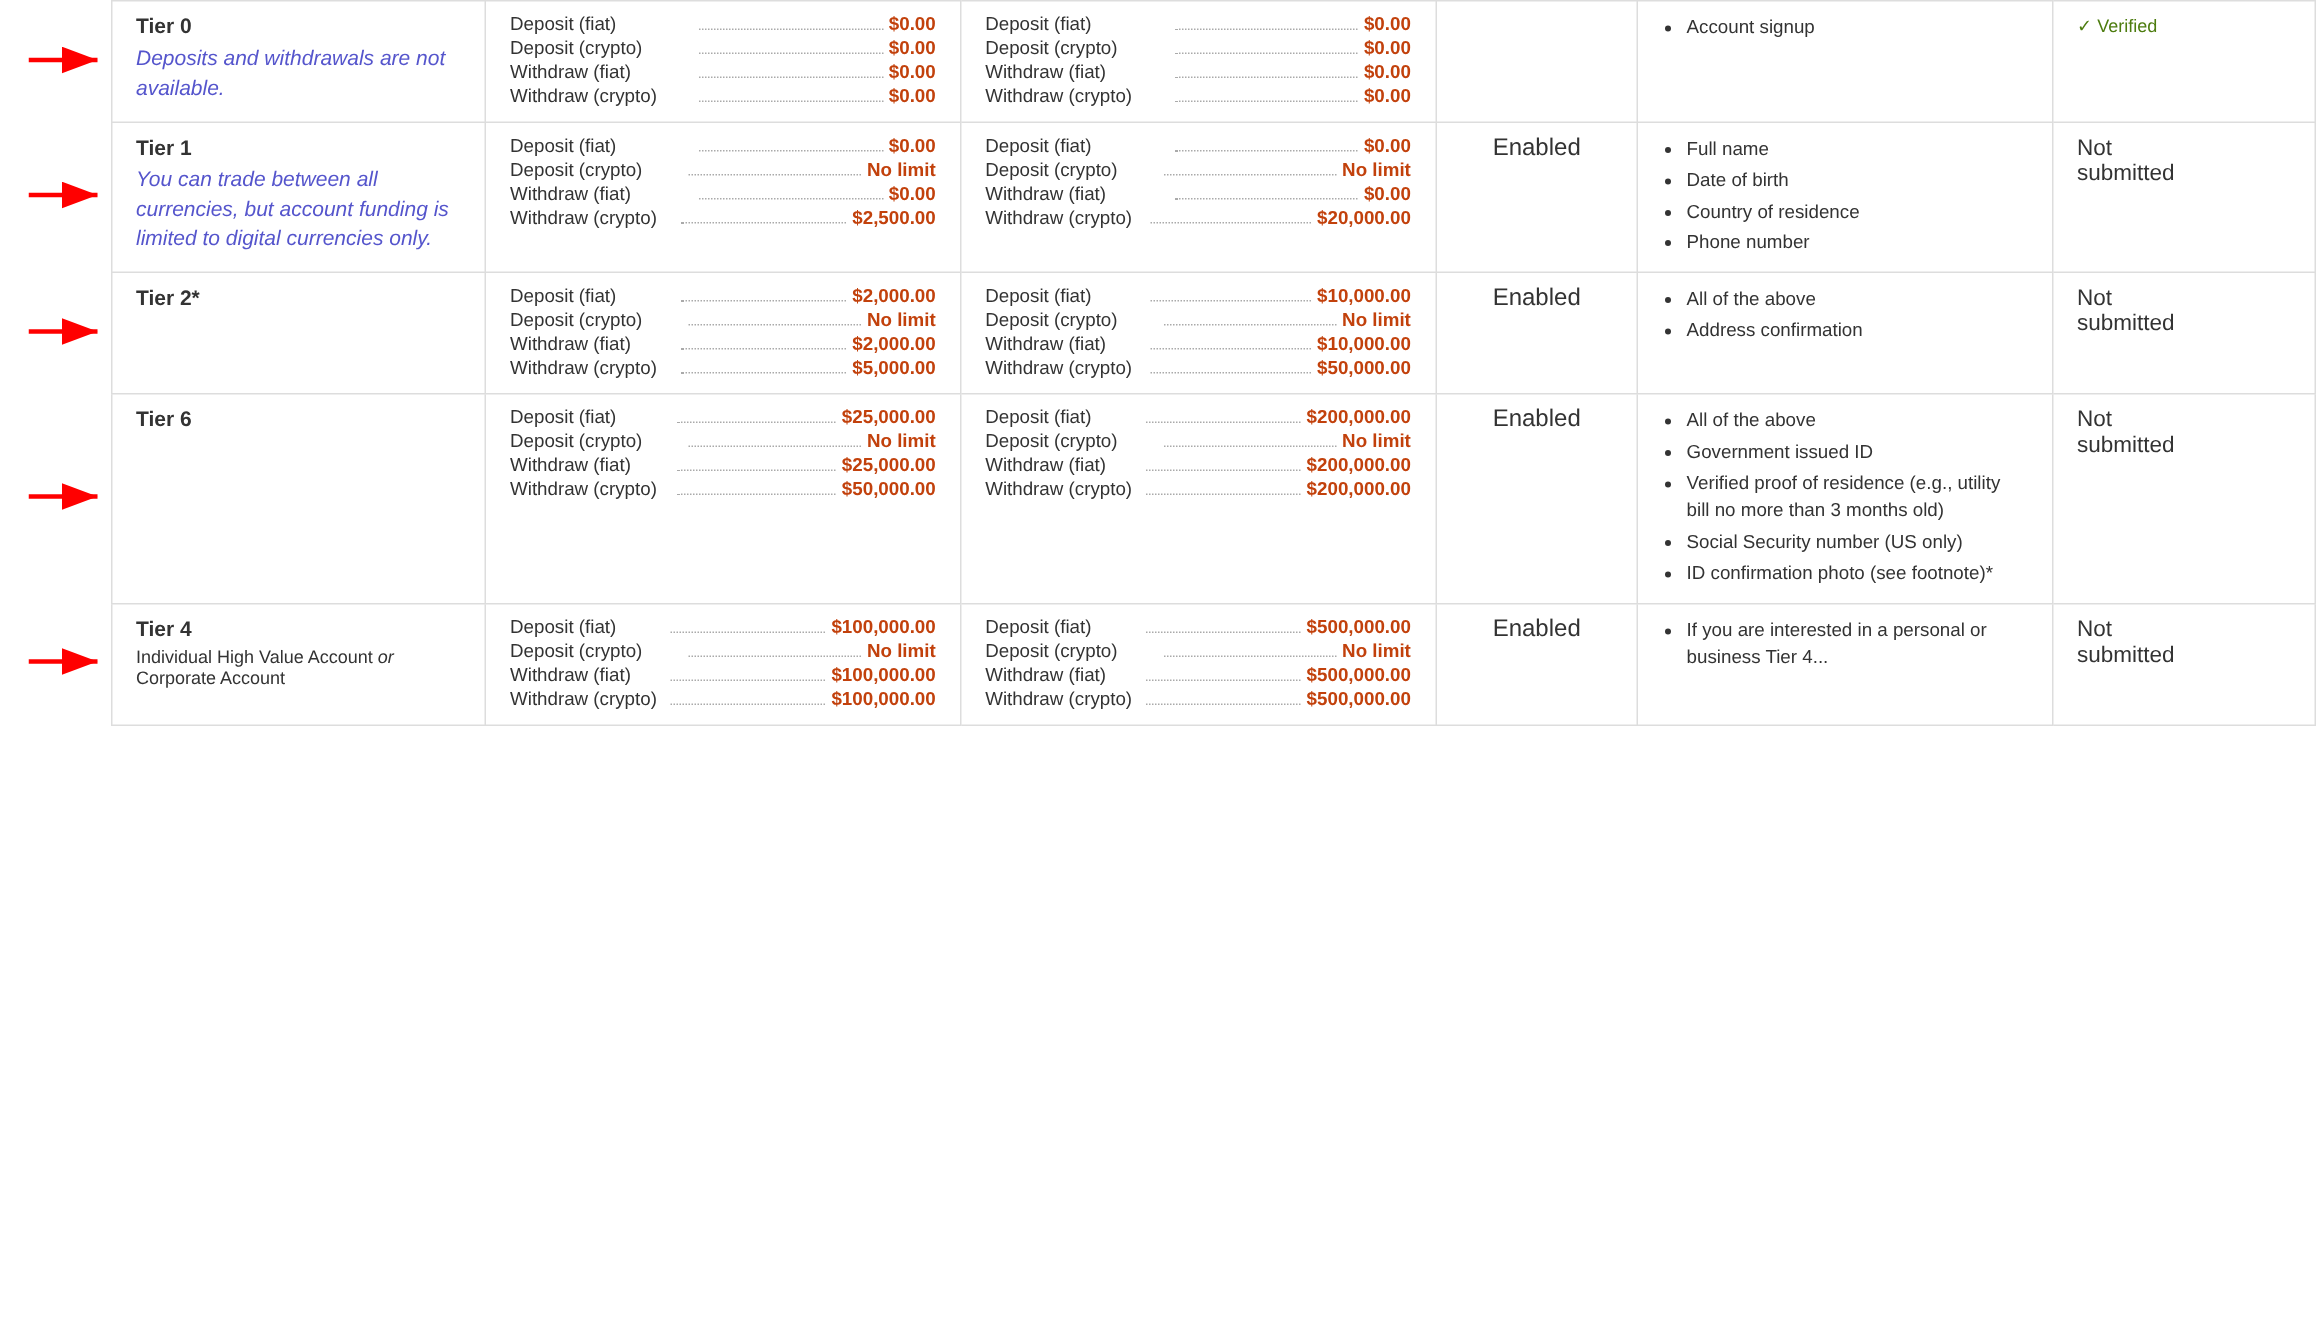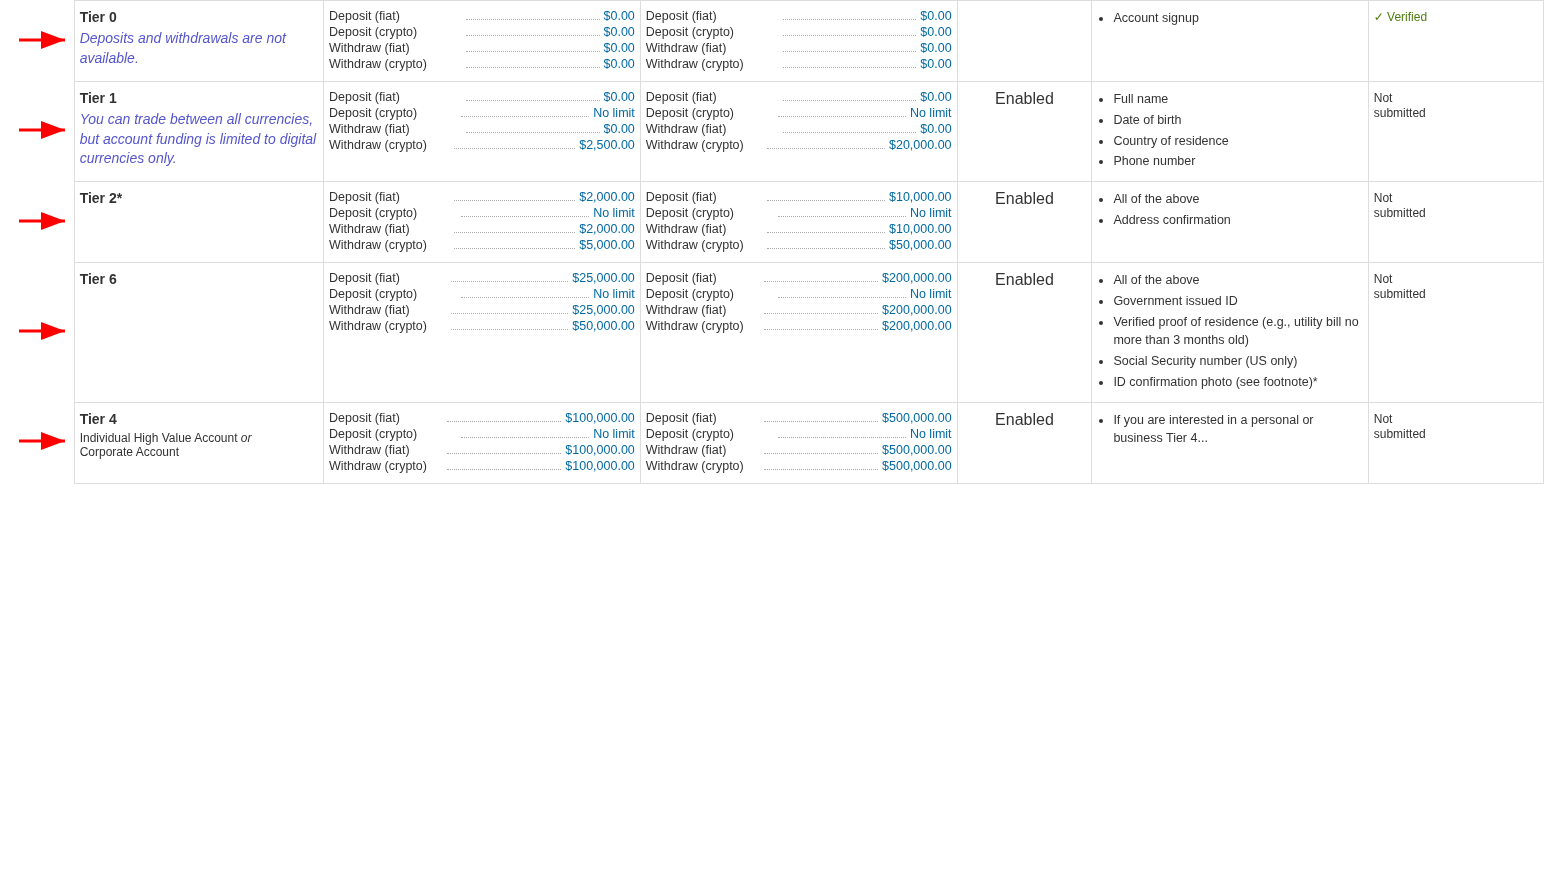--- a/index.html
+++ b/index.html
@@ -13,21 +13,21 @@
       width: 1544px;
       overflow-x: auto;
     }
     table {
       width: 100%;
       border-collapse: collapse;
       table-layout: fixed;
     }
     th, td {
       border: 1px solid #ddd;
-      padding: 8px 5px;
+      padding: 8px 16px;
       vertical-align: top;
     }
 
     .tier-name {
       font-weight: bold;
       font-size: 14px;
       margin-bottom: 4px;
     }
     .tier-desc {
       color: #5555cc;
@@ -46,22 +46,22 @@
       flex: 1;
     }
     .limit-dots {
       flex: 1;
       border-bottom: 1px dotted #aaa;
       margin: 0 4px;
       align-self: flex-end;
       margin-bottom: 3px;
     }
     .limit-value {
-      color: #0369a1;
-      font-weight: normal;
+      color: #c2410c;
+      font-weight: bold;
       text-align: right;
       white-space: nowrap;
     }
     .enabled-badge {
       color: #333;
       font-size: 16px;
     }
     .verified-badge {
       color: #4d7c0f;
       font-size: 12px;
@@ -70,21 +70,21 @@
       list-style: disc;
       padding-left: 16px;
       font-size: 12.5px;
       line-height: 1.5;
     }
     ul.req-list li {
       margin-bottom: 2px;
     }
     .not-submitted {
       color: #333;
-      font-size: 12px;
+      font-size: 15px;
     }
     .tier-desc-alt {
       color: #333;
       font-size: 12px;
     }
   </style>
 </head>
 <body>
 
 <div class="table-wrapper">

